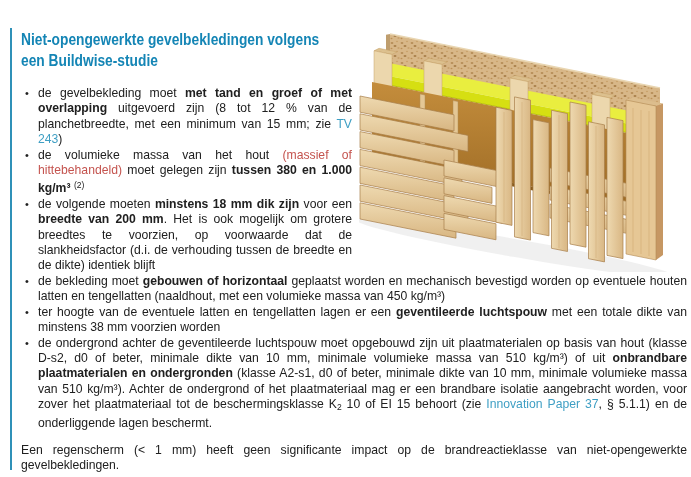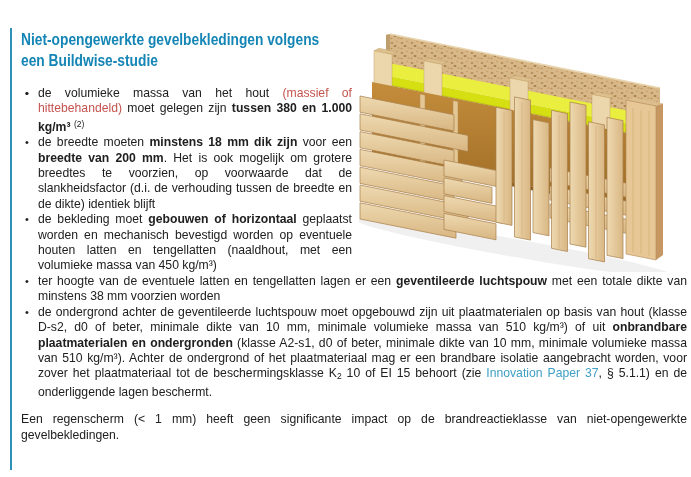--- a/index.html
+++ b/index.html
@@ -154,23 +154,23 @@
       </svg>
     </figure>
 
     <h1 class="title">
       <span>Niet-opengewerkte gevelbekledingen volgens</span>
       <span>een Buildwise-studie</span>
     </h1>
 
 
     <ul class="conditions">
-        <li><span class="marker">•</span></li>
+        <li><span class="marker">•</span><span><span>de gevelbekleding moet </span><span class="run-b">met tand en groef of met overlapping</span><span> uitgevoerd zijn (8 tot 12 % van de planchetbreedte, met een minimum van 15 mm; zie </span><span class="run-l">TV 243</span><span>)</span></span></li>
         <li><span class="marker">•</span><span><span>de volumieke massa van het hout </span><span class="run-r">(massief of hittebehandeld)</span><span> moet gelegen zijn </span><span class="run-b">tussen 380 en 1.000 kg/m³</span><span> </span><span class="run-sup">(2)</span></span></li>
-        <li><span class="marker">•</span><span><span>de breedte moeten </span><span class="run-b">minstens 18 mm dik zijn</span><span> voor een </span><span class="run-b">breedte van 200 mm</span><span>. Het is ook mogelijk om grotere breedtes te voorzien, op voorwaarde dat de slankheidsfactor (d.i. de verhouding tussen de breedte en de dikte) identiek blijft</span></span></li>
+        <li><span class="marker">•</span><span><span>de volgende moeten </span><span class="run-b">minstens 18 mm dik zijn</span><span> voor een </span><span class="run-b">breedte van 200 mm</span><span>. Het is ook mogelijk om grotere breedtes te voorzien, op voorwaarde dat de slankheidsfactor (d.i. de verhouding tussen de breedte en de dikte) identiek blijft</span></span></li>
         <li><span class="marker">•</span><span><span>de bekleding moet </span><span class="run-b">gebouwen of horizontaal</span><span> geplaatst worden en mechanisch bevestigd worden op eventuele houten latten en tengellatten (naaldhout, met een volumieke massa van 450 kg/m³)</span></span></li>
         <li><span class="marker">•</span><span><span>ter hoogte van de eventuele latten en tengellatten lagen er een </span><span class="run-b">geventileerde luchtspouw</span><span> met een totale dikte van minstens 38 mm voorzien worden</span></span></li>
         <li><span class="marker">•</span><span><span>de ondergrond achter de geventileerde luchtspouw moet opgebouwd zijn uit plaatmaterialen op basis van hout (klasse D-s2, d0 of beter, minimale dikte van 10 mm, minimale volumieke massa van 510 kg/m³) of uit </span><span class="run-b">onbrandbare plaatmaterialen en ondergronden</span><span> (klasse A2-s1, d0 of beter, minimale dikte van 10 mm, minimale volumieke massa van 510 kg/m³). Achter de ondergrond of het plaatmateriaal mag er een brandbare isolatie aangebracht worden, voor zover het plaatmateriaal tot de beschermingsklasse K</span><span class="run-sub">2</span><span> 10 of EI 15 behoort (zie </span><span class="run-l">Innovation Paper 37</span><span>, § 5.1.1) en de onderliggende lagen beschermt.</span></span></li>
       </ul>
 
     <p class="body closing"><span>Een regenscherm (&lt; 1 mm) heeft geen significante impact op de brandreactieklasse van niet-opengewerkte gevelbekledingen.</span></p>
 
   </div>
 </div>
 

